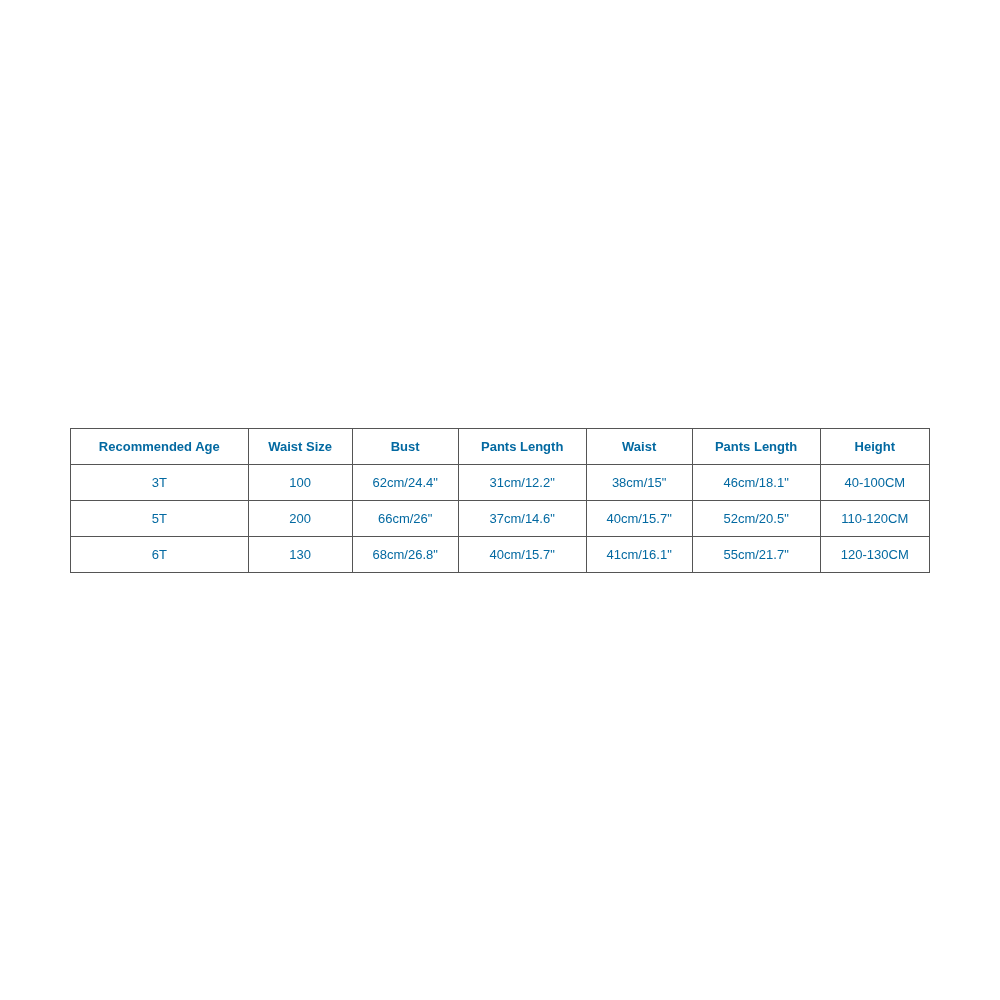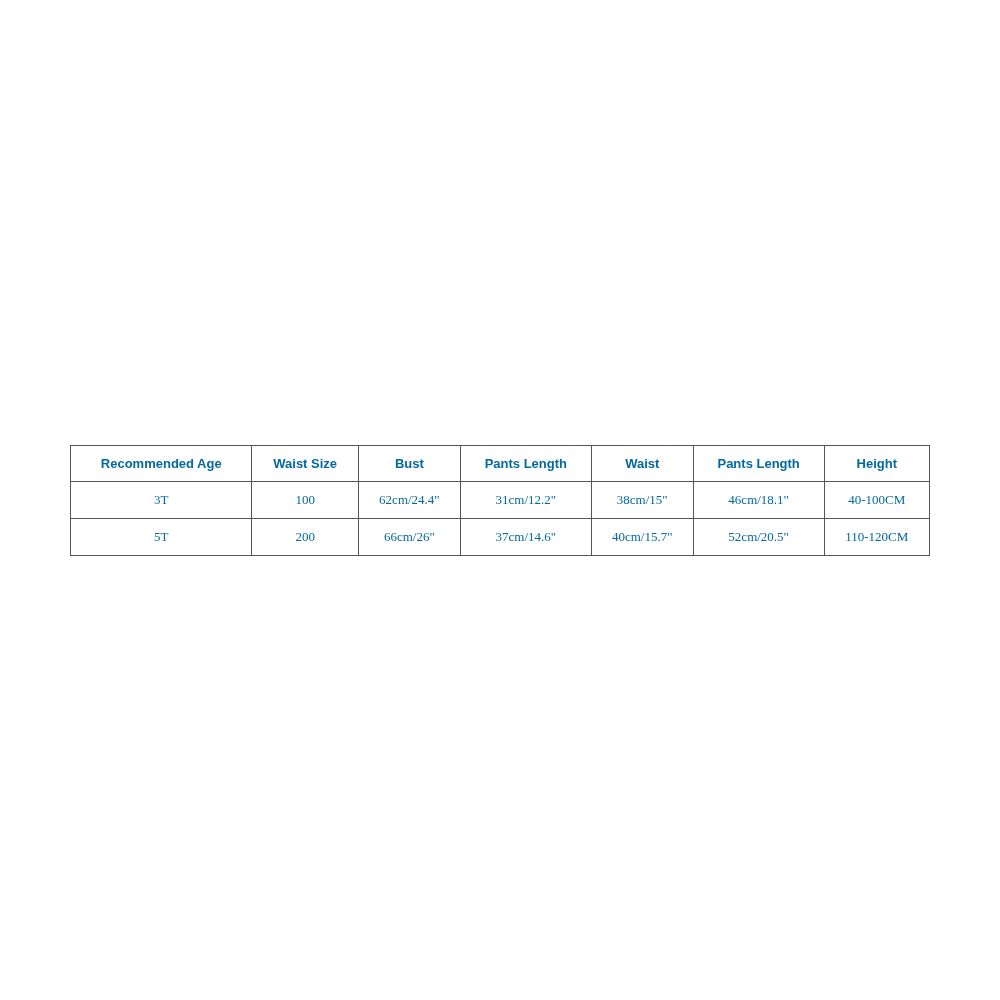--- a/index.html
+++ b/index.html
@@ -38,21 +38,20 @@
     }
 
     thead th {
       font-weight: bold;
       background-color: #fff;
     }
 
     tbody td {
       font-weight: normal;
       background-color: #fff;
-      font-family: Liberation Serif, serif;
     }
   </style>
 </head>
 <body>
 
 <div class="table-container">
   <table>
     <thead>
       <tr>
         <th>Recommended Age</th>
@@ -76,15 +75,24 @@
         </tr>
         <tr>
           <td>5T</td>
           <td>200</td>
           <td>66cm/26"</td>
           <td>37cm/14.6"</td>
           <td>40cm/15.7"</td>
           <td>52cm/20.5"</td>
           <td>110-120CM</td>
         </tr>
+        <tr>
+          <td>6T</td>
+          <td>130</td>
+          <td>68cm/26.8"</td>
+          <td>40cm/15.7"</td>
+          <td>41cm/16.1"</td>
+          <td>55cm/21.7"</td>
+          <td>120-130CM</td>
+        </tr>
       </tbody>
   </table>
 </div>
 
 </body></html>

